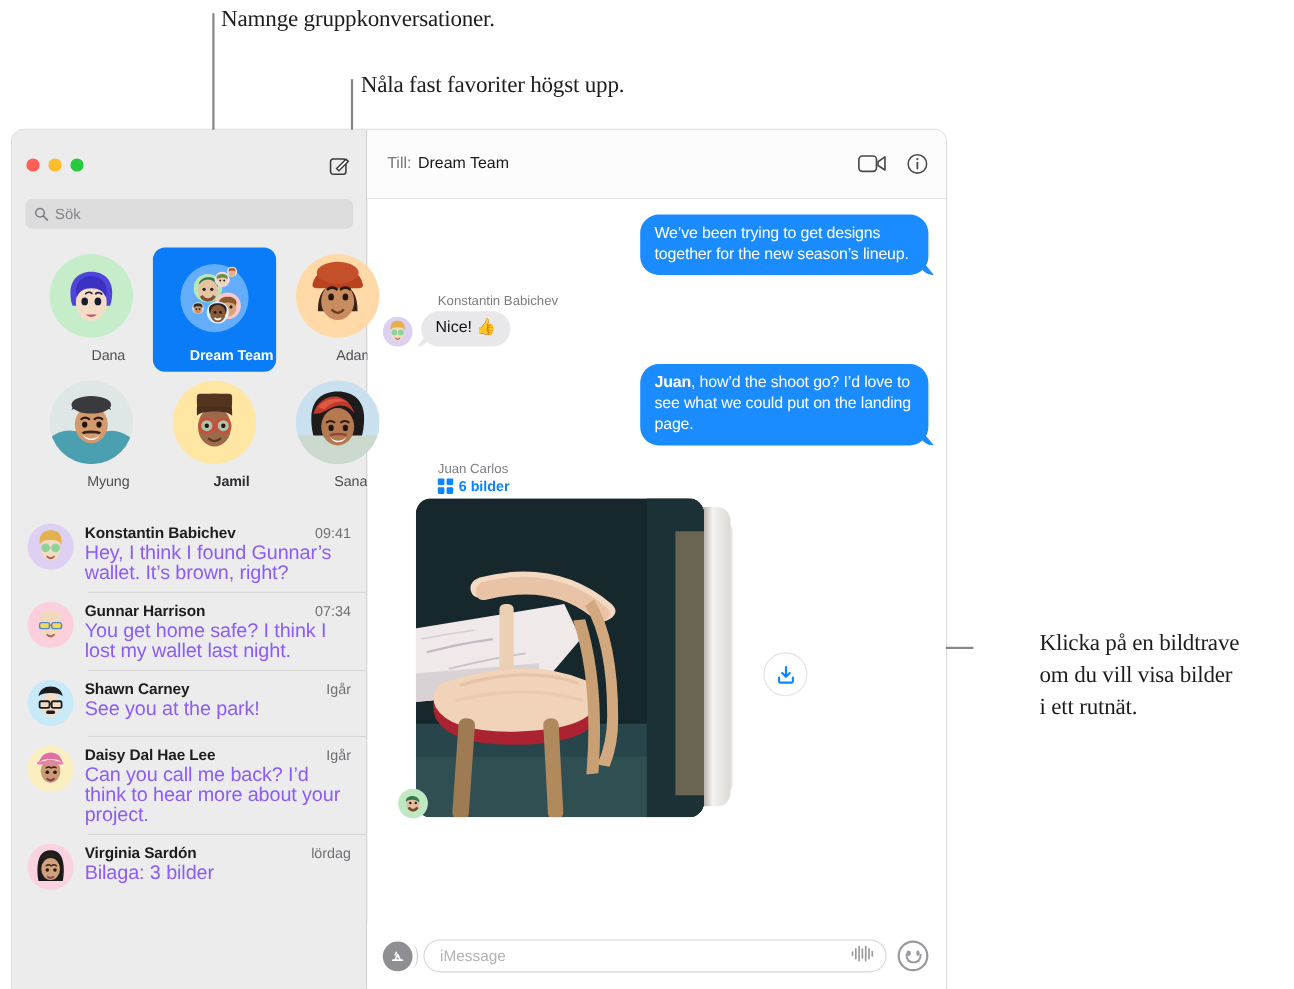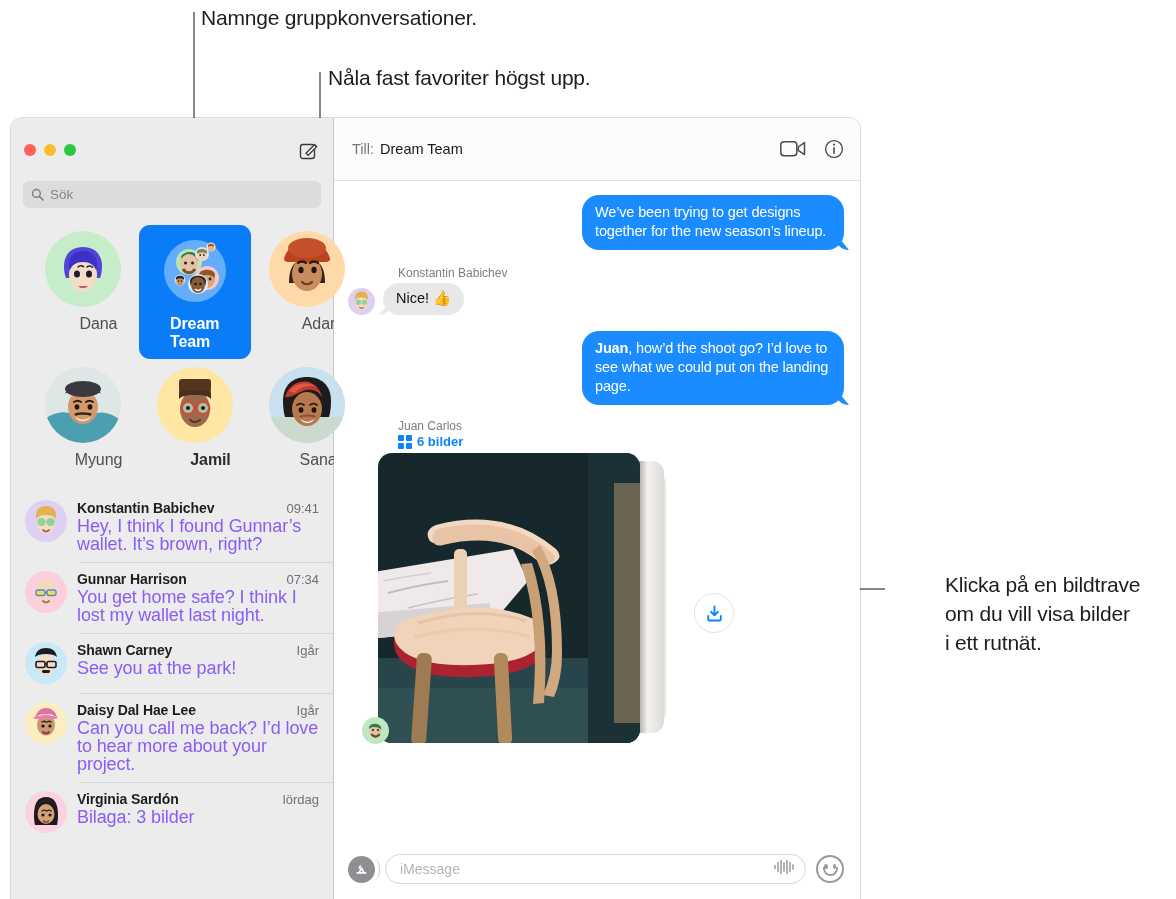--- a/index.html
+++ b/index.html
@@ -12,20 +12,21 @@
   #root { position: relative; width: 1176px; height: 899px; }
 
   
   .callout-text {
     position: absolute;
     color: #1d1d1f;
     font-size: 21px;
     line-height: 29px;
     letter-spacing: -0.2px;
     white-space: pre;
+    font-family: Liberation Serif, serif;
   }
   .leader-v { position: absolute; width: 2px; background: #86868b; }
   .leader-h { position: absolute; height: 2px; background: #86868b; }
 
   
   .window {
     position: absolute;
     left: 11px; top: 118px;
     width: 849px; height: 781px;
     border-radius: 11px 11px 0 0;
@@ -77,21 +78,21 @@
     justify-items: center;
   }
   .pin {
     width: 112px; padding: 6px 0 8px 0;
     display: flex; flex-direction: column; align-items: center;
     border-radius: 11px;
   }
   .pin.selected { background: #0a7cf7; }
   .pin .av { width: 76px; height: 76px; border-radius: 50%; overflow: hidden; position: relative; }
   .pin .nm {
-    margin-top: 8px; font-size: 16px; color: #4d4f53;
+    margin-top: 8px; font-size: 13px; color: #4d4f53;
     letter-spacing: -0.1px;
     margin-left: 31px;
   }
   .pin.selected .nm { color: #ffffff; font-weight: bold; }
   .pin.bold-name .nm { color: #2b2d31; font-weight: bold; }
 
   
   .convlist { flex: 1; overflow: hidden; padding-top: 4px; }
   .conv {
     display: flex; gap: 10px;
@@ -493,21 +494,21 @@
               <circle cx="18" cy="24" r="1.6" fill="#241309"></circle>
               <circle cx="25" cy="24" r="1.6" fill="#241309"></circle>
               <path d="M18 30c2 2 4 2 6 0" stroke="#8c3f52" stroke-width="2" fill="none" stroke-linecap="round"></path>
             </svg>
           </div>
           <div class="body">
             <div class="row1">
               <span class="nm">Daisy Dal Hae Lee</span>
               <span class="tm">Igår</span>
             </div>
-            <div class="pv">Can you call me back? I’d love to hear more about your project.</div>
+            <div class="pv">Can you call me back? I’d think to hear more about your project.</div>
           </div>
         </div>
 
         <div class="conv">
           <div class="cav" style="background:#fbd2e0;">
             <svg viewBox="0 0 42 42" width="42" height="42">
               <path d="M9 24c0-12 4-18 12-18s12 6 12 18c0 6-1 10-1 10H10s-1-4-1-10z" fill="#1e1a1c"></path>
               <ellipse cx="21" cy="23" rx="8.5" ry="10" fill="#d1a17c"></ellipse>
               <path d="M11 16c2-6 6-8 10-8s8 2 10 8c-2-3-6-4-10-4s-8 1-10 4z" fill="#231f21"></path>
               <path d="M17 20c1.4-1 3-1 4.2 0" stroke="#3a2318" stroke-width="1.3" fill="none" stroke-linecap="round"></path>

